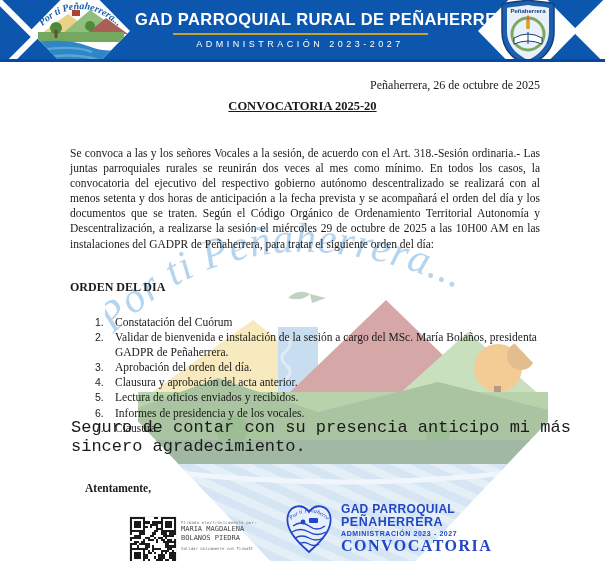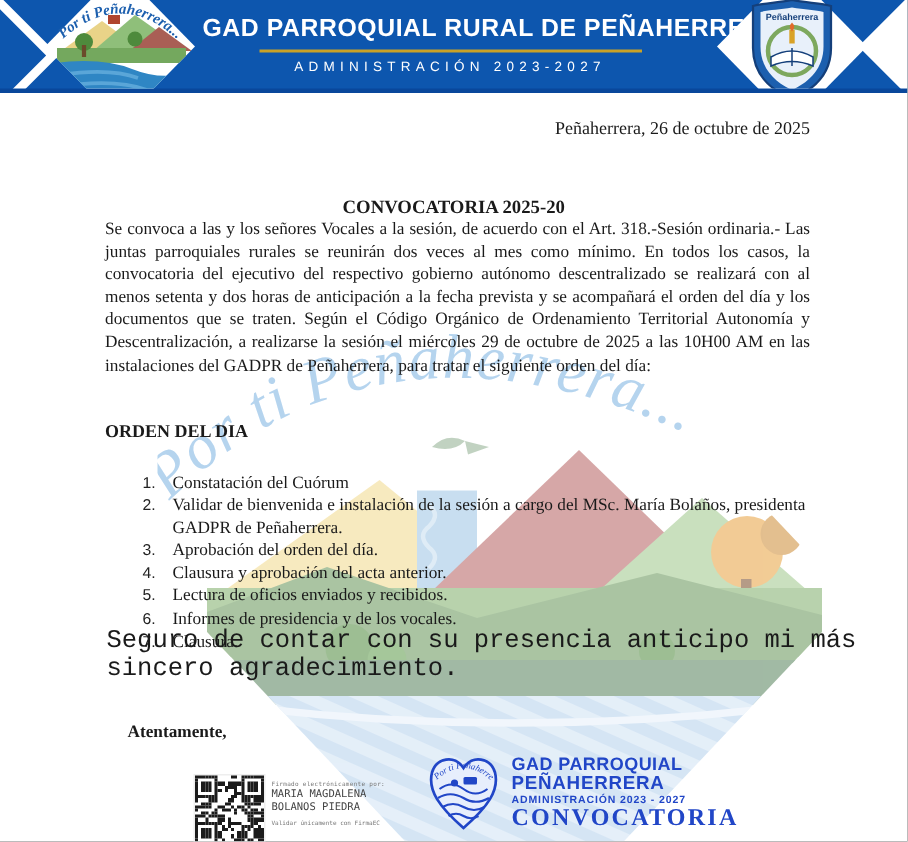--- a/index.html
+++ b/index.html
@@ -17,22 +17,22 @@
   .banner-rule{width:255px;height:2px;background:#c9a227;margin:4px auto 4px auto;}
   .banner-sub{font-size:9px;font-weight:normal;letter-spacing:3.5px;white-space:nowrap;}
   .logo-svg{position:absolute;top:-12px;width:104px;height:86px;}
   .logo-left-pos{left:28px;}
   .logo-right-pos{left:476px;}
   
   .wm-script{position:absolute;left:105px;top:222px;width:400px;height:120px;z-index:1;opacity:.85;}
   .wm-land{position:absolute;left:138px;top:282px;width:410px;height:279px;z-index:0;opacity:.55;}
   
   .date-line{position:absolute;top:78px;right:65px;font-size:12px;z-index:2;}
-  .doc-title{position:absolute;top:131px;left:0;width:605px;text-align:center;
-             font-size:12.5px;font-weight:bold;z-index:2;}
+  .doc-title{position:absolute;top:99px;left:0;width:605px;text-align:center;
+             font-size:12.5px;font-weight:bold;z-index:2;text-decoration:underline;}
   .body-par{position:absolute;left:70px;top:146px;width:470px;font-size:11.5px;
             line-height:15.1px;text-align:justify;z-index:2;}
   .agenda-head{position:absolute;left:70px;top:280px;font-size:12px;font-weight:bold;z-index:2;}
   ol.agenda{position:absolute;left:95px;top:315px;width:448px;margin:0;padding:0;
             list-style:none;counter-reset:it;font-size:11.5px;line-height:15.1px;z-index:2;}
   ol.agenda li{counter-increment:it;padding-left:20px;position:relative;}
   ol.agenda li::before{content:counter(it) ".";position:absolute;left:0;
             font-family:"Liberation Sans",sans-serif;font-size:10.5px;color:#222;}
   .closing{position:absolute;left:71px;top:418px;font-size:17px;z-index:2;font-family:Liberation Mono, monospace;}
   .signoff{position:absolute;left:85px;top:482px;font-size:11.5px;font-weight:bold;z-index:2;}

